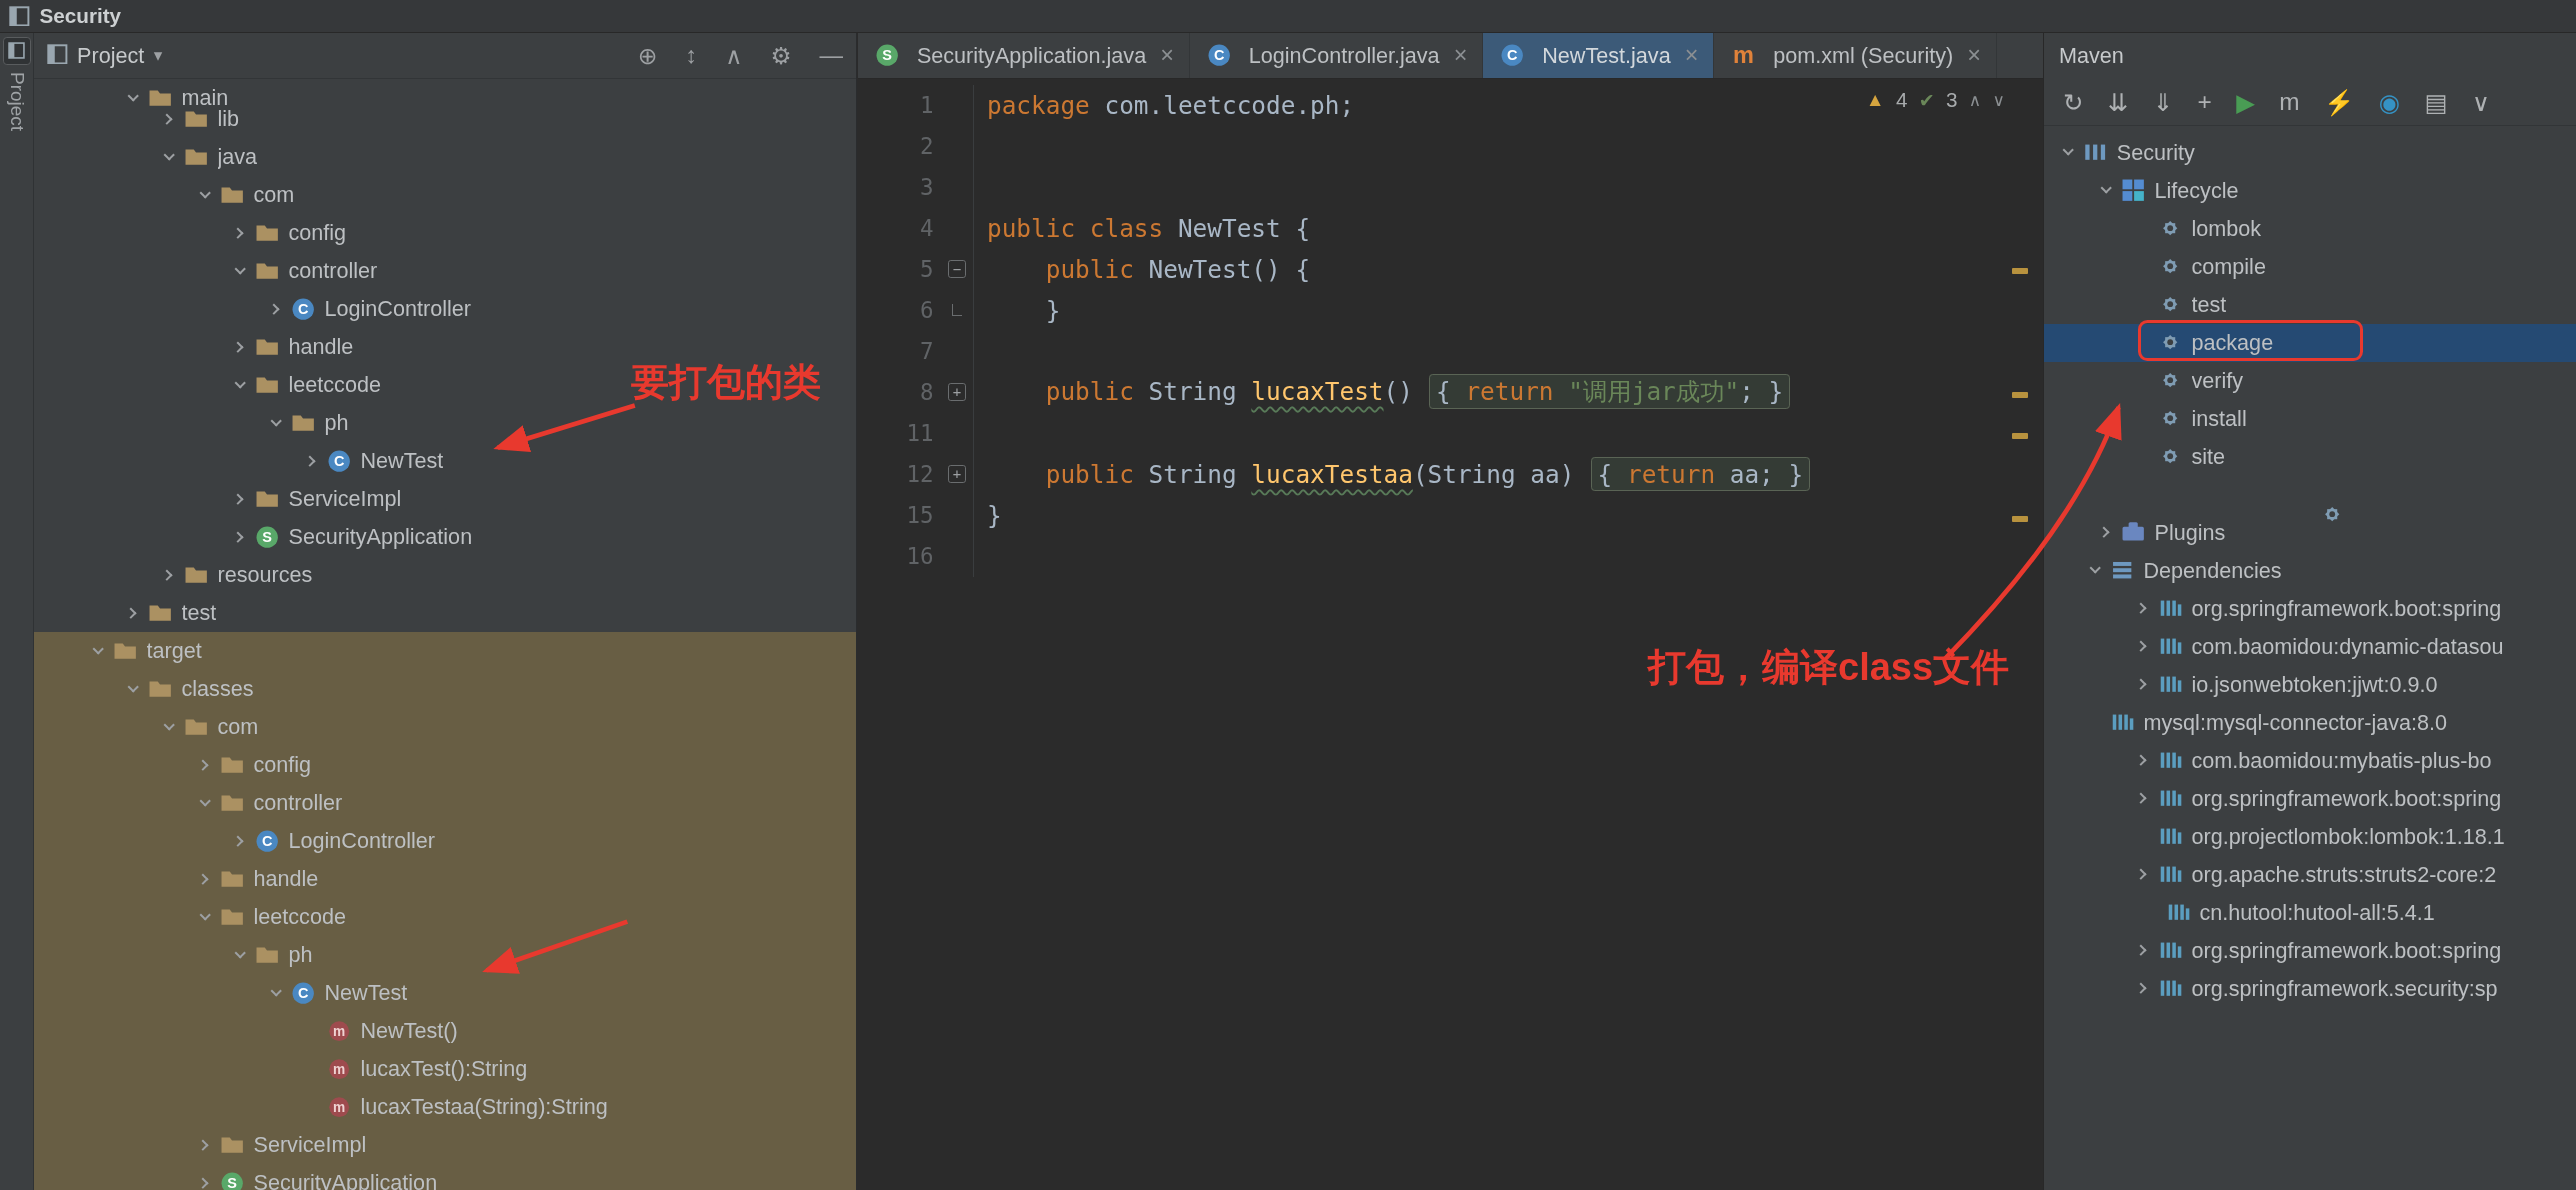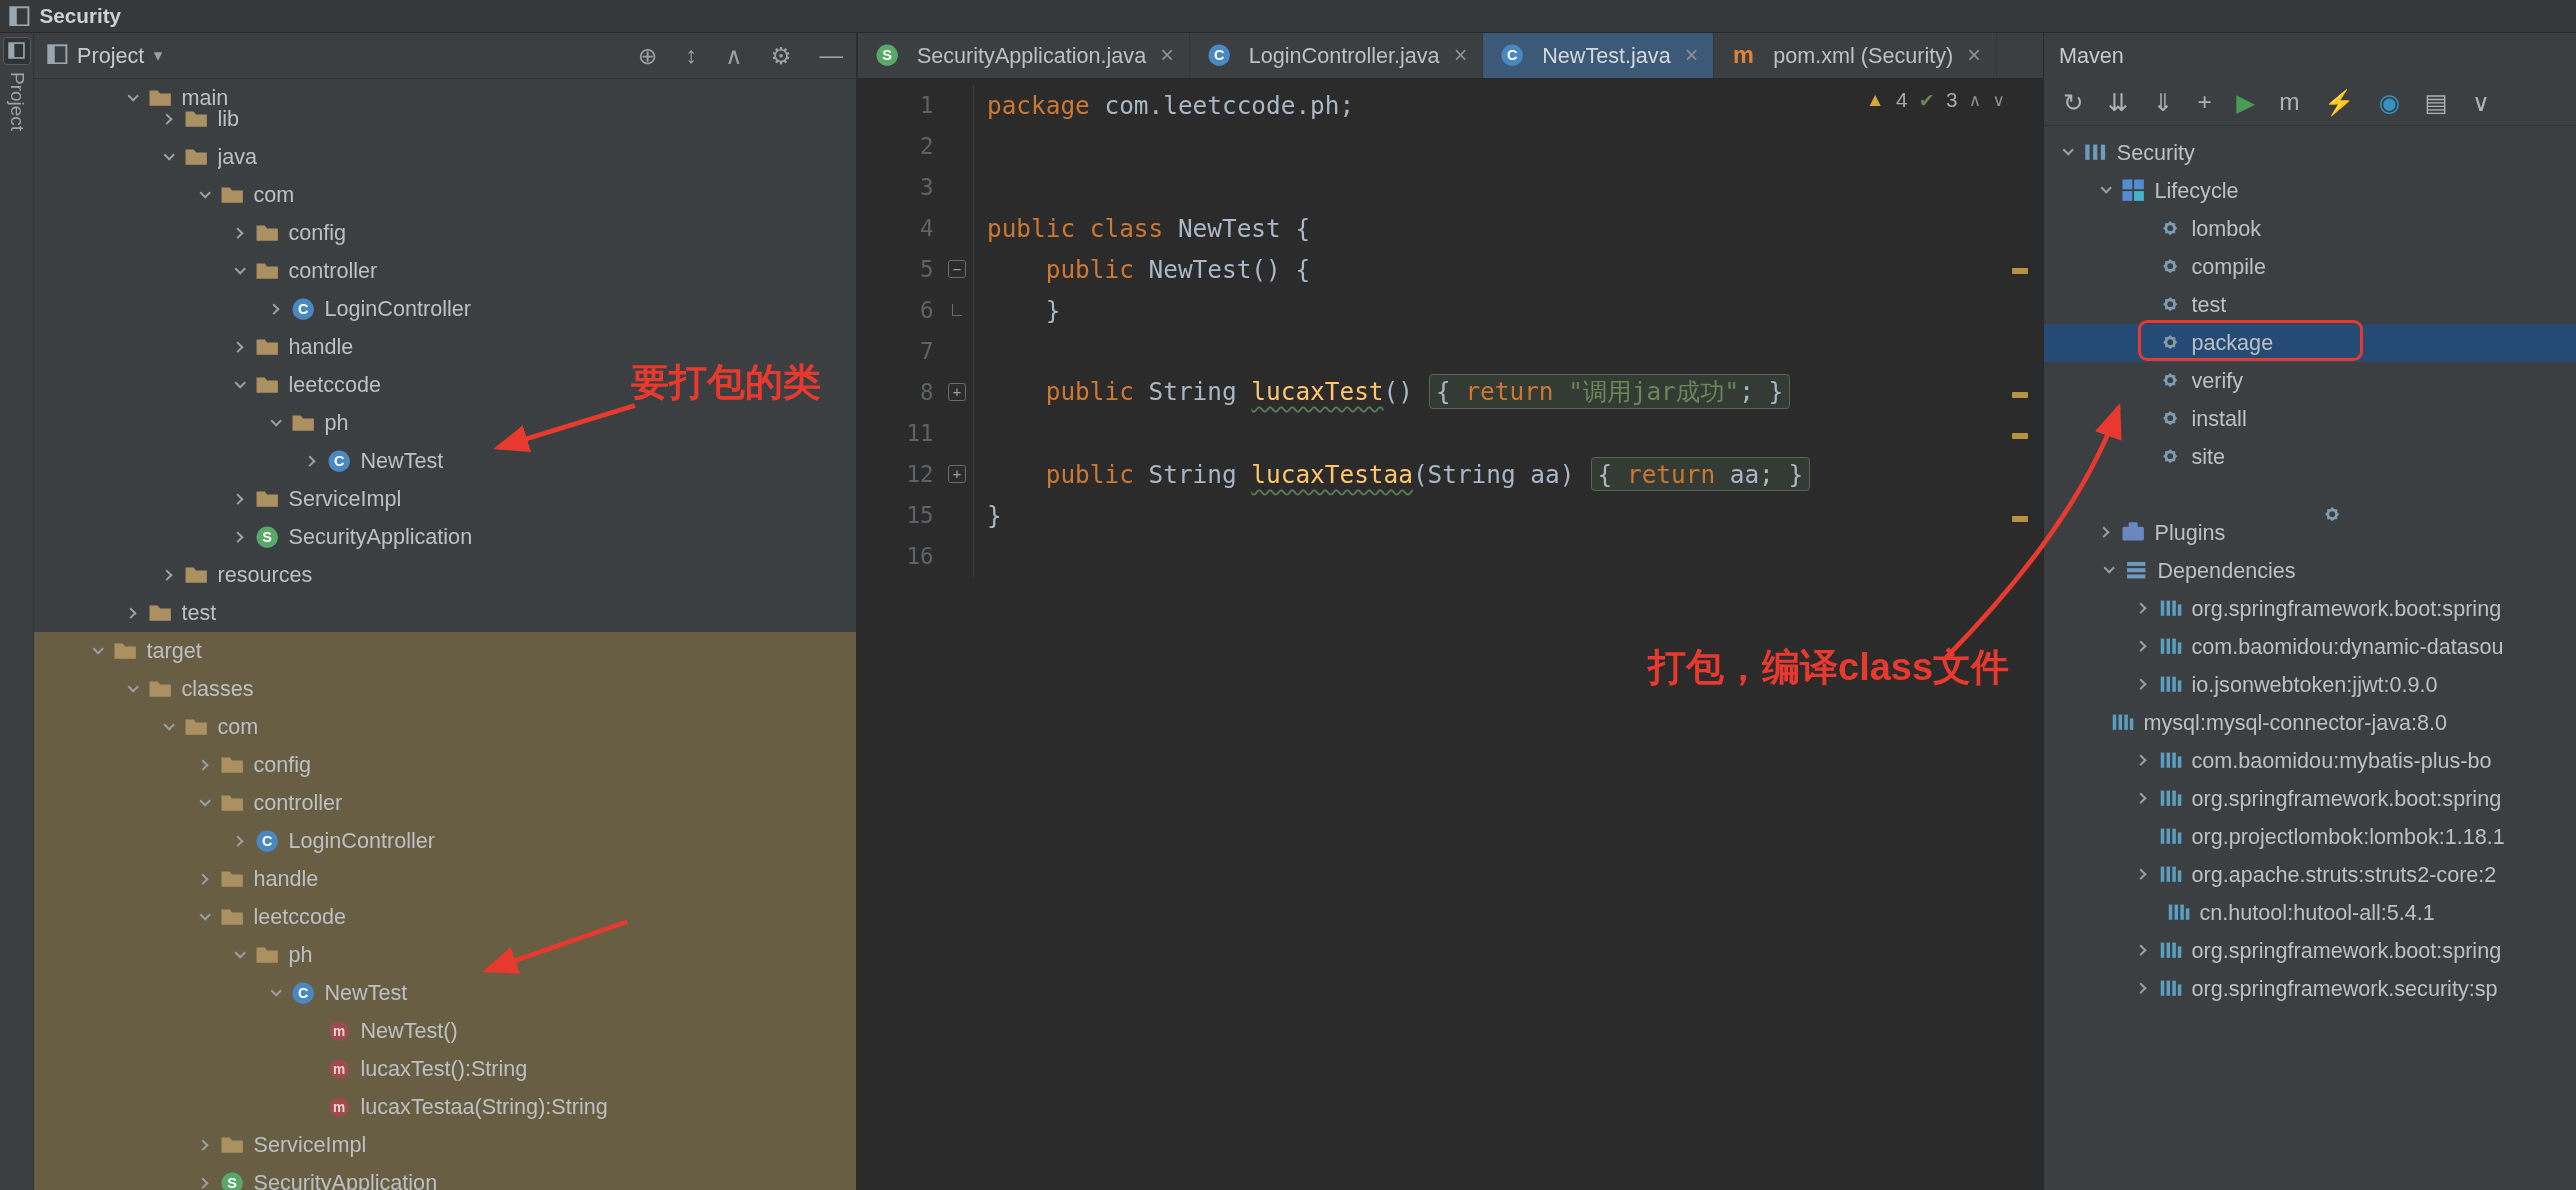--- a/index.html
+++ b/index.html
@@ -783,21 +783,21 @@
         <span class="ticon">
           <svg viewBox="0 0 16 16">
             <g fill="#6a87c0">
               <rect x="1" y="4.5" width="14" height="9" rx="1"></rect>
               <rect x="5" y="1.5" width="6" height="4.5" rx="1"></rect>
             </g>
           </svg>
         </span>
         <span class="tlabel">Plugins</span>
       </div>
-      <div class="mrow" style="padding-left: 38px; margin-left: 14px;">
+      <div class="mrow" style="padding-left: 38px;">
         <span class="chev down">
           <i></i>
         </span>
         <span class="ticon">
           <svg viewBox="0 0 16 16">
             <g fill="#6e99c0">
               <rect x="2" y="2.6" width="12" height="2.6"></rect>
               <rect x="2" y="6.7" width="12" height="2.6"></rect>
               <rect x="2" y="10.8" width="12" height="2.6"></rect>
             </g>

